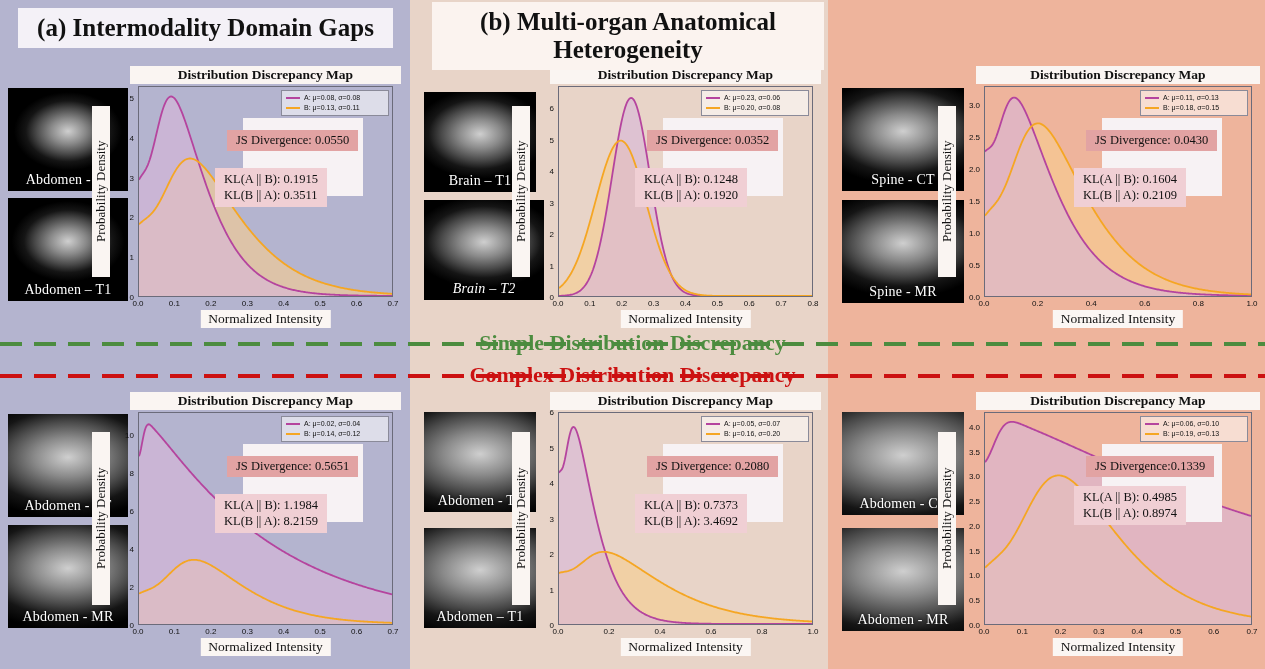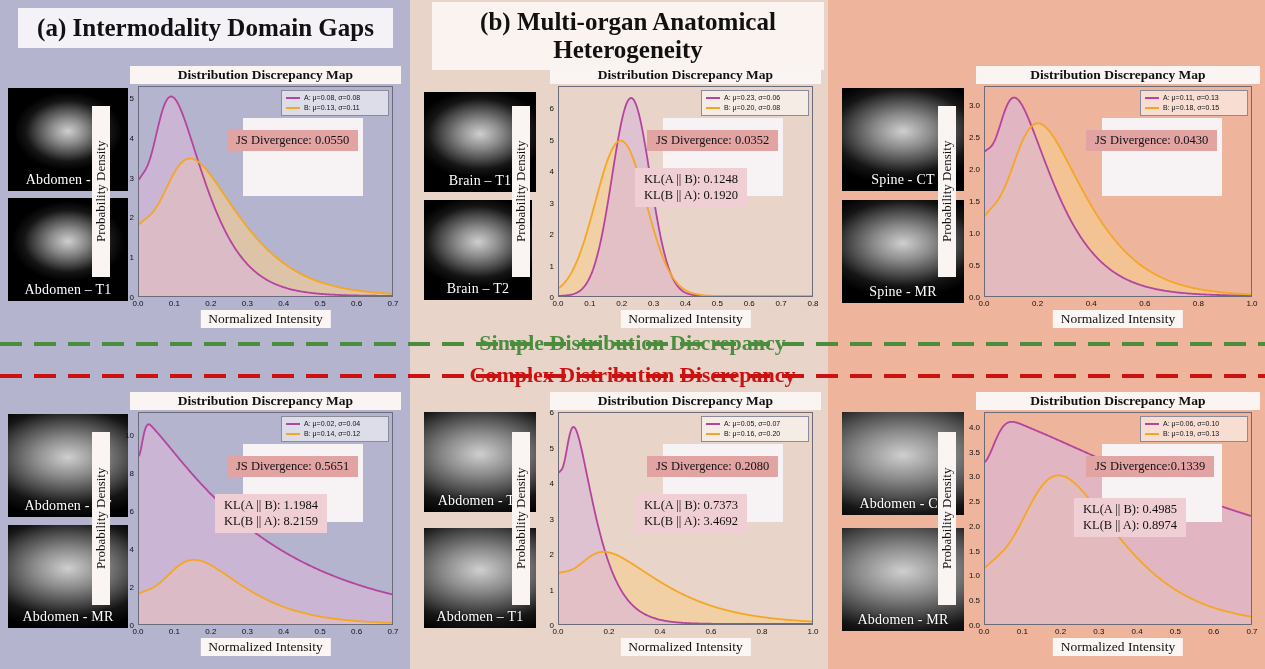--- a/index.html
+++ b/index.html
@@ -145,27 +145,31 @@
             <span>A: μ=0.08, σ=0.08</span>
           </div>
           <div class="row">
             <span class="swatch" style="background: rgb(245, 166, 35);"></span>
             <span>B: μ=0.13, σ=0.11</span>
           </div>
         </div>
         <div class="wbox" style="left: 243px; top: 118px; width: 120px; height: 52px;"></div>
         <div class="js-box" style="left: 227px; top: 130px;">JS Divergence: 0.0550</div>
         <div class="wbox" style="left: 243px; top: 166px; width: 120px; height: 30px;"></div>
+        <div class="kl-box" style="left: 215px; top: 168px;">
+          <div>KL(A || B): 0.1915</div>
+          <div>KL(B || A): 0.3511</div>
+        </div>
       </div>
       <div class="panel" style="left: 410px; top: 0px; width: 418px; height: 279px;">
         <div class="thumb" style="left: 14px; top: 92px; width: 112px; height: 100px;">
           <div class="img" style="background: radial-gradient(59% 45% at 50% 42%, rgb(207, 207, 207) 0%, rgb(138, 138, 138) 32%, rgb(74, 74, 74) 58%, rgb(21, 21, 21) 78%, rgb(0, 0, 0) 100%), radial-gradient(circle at 51% 52%, rgb(242, 242, 242) 0%, rgba(40, 40, 40, 0) 13%), radial-gradient(circle at 54% 50%, rgb(232, 232, 232) 0%, rgba(30, 30, 30, 0) 11%), radial-gradient(circle at 50% 62%, rgb(189, 189, 189) 0%, rgba(0, 0, 0, 0) 17%), rgb(0, 0, 0);"></div>
           <div class="cap">Brain – T1</div>
         </div>
-        <div class="thumb" style="left: 14px; top: 200px; width: 108px; height: 100px;">
+        <div class="thumb" style="left: 14px; top: 200px; width: 120px; height: 100px; font-style: italic;">
           <div class="img" style="background: radial-gradient(61% 46% at 50% 42%, rgb(207, 207, 207) 0%, rgb(138, 138, 138) 32%, rgb(74, 74, 74) 58%, rgb(21, 21, 21) 78%, rgb(0, 0, 0) 100%), radial-gradient(circle at 54% 52%, rgb(242, 242, 242) 0%, rgba(40, 40, 40, 0) 13%), radial-gradient(circle at 52% 50%, rgb(232, 232, 232) 0%, rgba(30, 30, 30, 0) 11%), radial-gradient(circle at 50% 62%, rgb(189, 189, 189) 0%, rgba(0, 0, 0, 0) 17%), rgb(0, 0, 0);"></div>
           <div class="cap">Brain – T2</div>
         </div>
         <div class="plotTitle" style="left: 140px; top: 66px; width: 271px;">Distribution Discrepancy Map</div>
         <div class="axisY" style="left: 102px; top: 106px; height: 171px;">Probability Density</div>
         <div class="axisX" style="left: 275.5px; transform: translateX(-50%); top: 310px;">Normalized Intensity</div>
         <div class="plotbox" style="left: 148px; top: 86px; width: 255px; height: 211px;">
           <svg viewBox="0 0 255 211" preserveAspectRatio="none">
             <path d="M 0 211 L 0.00 202.96 L 0.98 202.18 L 1.96 201.33 L 2.94 200.42 L 3.92 199.44 L 4.90 198.39 L 5.88 197.26 L 6.87 196.05 L 7.85 194.77 L 8.83 193.39 L 9.81 191.93 L 10.79 190.38 L 11.77 188.74 L 12.75 187.00 L 13.73 185.16 L 14.71 183.22 L 15.69 181.18 L 16.67 179.04 L 17.65 176.80 L 18.63 174.45 L 19.62 172.00 L 20.60 169.44 L 21.58 166.79 L 22.56 164.03 L 23.54 161.18 L 24.52 158.23 L 25.50 155.19 L 26.48 152.06 L 27.46 148.85 L 28.44 145.56 L 29.42 142.19 L 30.40 138.76 L 31.38 135.28 L 32.37 131.74 L 33.35 128.16 L 34.33 124.54 L 35.31 120.90 L 36.29 117.25 L 37.27 113.59 L 38.25 109.94 L 39.23 106.31 L 40.21 102.70 L 41.19 99.14 L 42.17 95.63 L 43.15 92.19 L 44.13 88.83 L 45.12 85.55 L 46.10 82.38 L 47.08 79.33 L 48.06 76.40 L 49.04 73.60 L 50.02 70.96 L 51.00 68.48 L 51.98 66.17 L 52.96 64.04 L 53.94 62.10 L 54.92 60.35 L 55.90 58.81 L 56.88 57.48 L 57.87 56.37 L 58.85 55.48 L 59.83 54.82 L 60.81 54.39 L 61.79 54.18 L 62.77 54.21 L 63.75 54.47 L 64.73 54.96 L 65.71 55.68 L 66.69 56.63 L 67.67 57.79 L 68.65 59.18 L 69.63 60.77 L 70.62 62.56 L 71.60 64.55 L 72.58 66.73 L 73.56 69.09 L 74.54 71.61 L 75.52 74.29 L 76.50 77.12 L 77.48 80.08 L 78.46 83.16 L 79.44 86.36 L 80.42 89.66 L 81.40 93.04 L 82.38 96.50 L 83.37 100.03 L 84.35 103.60 L 85.33 107.21 L 86.31 110.85 L 87.29 114.50 L 88.27 118.16 L 89.25 121.81 L 90.23 125.45 L 91.21 129.06 L 92.19 132.63 L 93.17 136.15 L 94.15 139.63 L 95.13 143.04 L 96.12 146.39 L 97.10 149.66 L 98.08 152.85 L 99.06 155.96 L 100.04 158.98 L 101.02 161.90 L 102.00 164.73 L 102.98 167.46 L 103.96 170.09 L 104.94 172.62 L 105.92 175.05 L 106.90 177.37 L 107.88 179.59 L 108.87 181.70 L 109.85 183.71 L 110.83 185.63 L 111.81 187.44 L 112.79 189.16 L 113.77 190.78 L 114.75 192.31 L 115.73 193.74 L 116.71 195.10 L 117.69 196.36 L 118.67 197.55 L 119.65 198.66 L 120.63 199.69 L 121.62 200.65 L 122.60 201.55 L 123.58 202.38 L 124.56 203.15 L 125.54 203.86 L 126.52 204.51 L 127.50 205.12 L 128.48 205.67 L 129.46 206.18 L 130.44 206.65 L 131.42 207.08 L 132.40 207.47 L 133.38 207.83 L 134.37 208.15 L 135.35 208.45 L 136.33 208.72 L 137.31 208.96 L 138.29 209.18 L 139.27 209.38 L 140.25 209.56 L 141.23 209.72 L 142.21 209.86 L 143.19 209.99 L 144.17 210.11 L 145.15 210.21 L 146.13 210.31 L 147.12 210.39 L 148.10 210.46 L 149.08 210.53 L 150.06 210.59 L 151.04 210.64 L 152.02 210.68 L 153.00 210.72 L 153.98 210.76 L 154.96 210.79 L 155.94 210.82 L 156.92 210.84 L 157.90 210.86 L 158.88 210.88 L 159.87 210.90 L 160.85 210.91 L 161.83 210.92 L 162.81 210.94 L 163.79 210.94 L 164.77 210.95 L 165.75 210.96 L 166.73 210.97 L 167.71 210.97 L 168.69 210.97 L 169.67 210.98 L 170.65 210.98 L 171.63 210.98 L 172.62 210.99 L 173.60 210.99 L 174.58 210.99 L 175.56 210.99 L 176.54 210.99 L 177.52 210.99 L 178.50 211.00 L 179.48 211.00 L 180.46 211.00 L 181.44 211.00 L 182.42 211.00 L 183.40 211.00 L 184.38 211.00 L 185.37 211.00 L 186.35 211.00 L 187.33 211.00 L 188.31 211.00 L 189.29 211.00 L 190.27 211.00 L 191.25 211.00 L 192.23 211.00 L 193.21 211.00 L 194.19 211.00 L 195.17 211.00 L 196.15 211.00 L 197.13 211.00 L 198.12 211.00 L 199.10 211.00 L 200.08 211.00 L 201.06 211.00 L 202.04 211.00 L 203.02 211.00 L 204.00 211.00 L 204.98 211.00 L 205.96 211.00 L 206.94 211.00 L 207.92 211.00 L 208.90 211.00 L 209.88 211.00 L 210.87 211.00 L 211.85 211.00 L 212.83 211.00 L 213.81 211.00 L 214.79 211.00 L 215.77 211.00 L 216.75 211.00 L 217.73 211.00 L 218.71 211.00 L 219.69 211.00 L 220.67 211.00 L 221.65 211.00 L 222.63 211.00 L 223.62 211.00 L 224.60 211.00 L 225.58 211.00 L 226.56 211.00 L 227.54 211.00 L 228.52 211.00 L 229.50 211.00 L 230.48 211.00 L 231.46 211.00 L 232.44 211.00 L 233.42 211.00 L 234.40 211.00 L 235.38 211.00 L 236.37 211.00 L 237.35 211.00 L 238.33 211.00 L 239.31 211.00 L 240.29 211.00 L 241.27 211.00 L 242.25 211.00 L 243.23 211.00 L 244.21 211.00 L 245.19 211.00 L 246.17 211.00 L 247.15 211.00 L 248.13 211.00 L 249.12 211.00 L 250.10 211.00 L 251.08 211.00 L 252.06 211.00 L 253.04 211.00 L 254.02 211.00 L 255.00 211.00 L 255 211 Z" fill="#f7cd90" fill-opacity="0.62" stroke="none"></path>
             <path d="M 0 211 L 0.00 210.85 L 0.98 210.82 L 1.96 210.79 L 2.94 210.74 L 3.92 210.69 L 4.90 210.62 L 5.88 210.55 L 6.87 210.46 L 7.85 210.36 L 8.83 210.24 L 9.81 210.10 L 10.79 209.94 L 11.77 209.74 L 12.75 209.52 L 13.73 209.27 L 14.71 208.98 L 15.69 208.64 L 16.67 208.25 L 17.65 207.81 L 18.63 207.31 L 19.62 206.74 L 20.60 206.09 L 21.58 205.37 L 22.56 204.55 L 23.54 203.63 L 24.52 202.60 L 25.50 201.46 L 26.48 200.18 L 27.46 198.77 L 28.44 197.21 L 29.42 195.50 L 30.40 193.62 L 31.38 191.55 L 32.37 189.31 L 33.35 186.86 L 34.33 184.21 L 35.31 181.35 L 36.29 178.27 L 37.27 174.96 L 38.25 171.42 L 39.23 167.65 L 40.21 163.65 L 41.19 159.41 L 42.17 154.94 L 43.15 150.24 L 44.13 145.33 L 45.12 140.20 L 46.10 134.86 L 47.08 129.35 L 48.06 123.66 L 49.04 117.82 L 50.02 111.86 L 51.00 105.79 L 51.98 99.64 L 52.96 93.44 L 53.94 87.22 L 54.92 81.01 L 55.90 74.86 L 56.88 68.78 L 57.87 62.83 L 58.85 57.03 L 59.83 51.42 L 60.81 46.04 L 61.79 40.93 L 62.77 36.13 L 63.75 31.65 L 64.73 27.55 L 65.71 23.85 L 66.69 20.57 L 67.67 17.75 L 68.65 15.39 L 69.63 13.53 L 70.62 12.18 L 71.60 11.34 L 72.58 11.03 L 73.56 11.24 L 74.54 11.97 L 75.52 13.22 L 76.50 14.98 L 77.48 17.24 L 78.46 19.97 L 79.44 23.16 L 80.42 26.78 L 81.40 30.80 L 82.38 35.20 L 83.37 39.95 L 84.35 45.00 L 85.33 50.32 L 86.31 55.89 L 87.29 61.65 L 88.27 67.58 L 89.25 73.63 L 90.23 79.78 L 91.21 85.98 L 92.19 92.20 L 93.17 98.40 L 94.15 104.56 L 95.13 110.65 L 96.12 116.64 L 97.10 122.51 L 98.08 128.22 L 99.06 133.78 L 100.04 139.14 L 101.02 144.32 L 102.00 149.28 L 102.98 154.02 L 103.96 158.54 L 104.94 162.82 L 105.92 166.87 L 106.90 170.69 L 107.88 174.27 L 108.87 177.63 L 109.85 180.75 L 110.83 183.66 L 111.81 186.35 L 112.79 188.83 L 113.77 191.12 L 114.75 193.22 L 115.73 195.14 L 116.71 196.88 L 117.69 198.47 L 118.67 199.91 L 119.65 201.21 L 120.63 202.38 L 121.62 203.43 L 122.60 204.37 L 123.58 205.21 L 124.56 205.95 L 125.54 206.62 L 126.52 207.20 L 127.50 207.72 L 128.48 208.17 L 129.46 208.56 L 130.44 208.91 L 131.42 209.21 L 132.40 209.48 L 133.38 209.70 L 134.37 209.90 L 135.35 210.07 L 136.33 210.21 L 137.31 210.34 L 138.29 210.44 L 139.27 210.53 L 140.25 210.61 L 141.23 210.68 L 142.21 210.73 L 143.19 210.78 L 144.17 210.82 L 145.15 210.85 L 146.13 210.87 L 147.12 210.90 L 148.10 210.92 L 149.08 210.93 L 150.06 210.94 L 151.04 210.95 L 152.02 210.96 L 153.00 210.97 L 153.98 210.98 L 154.96 210.98 L 155.94 210.98 L 156.92 210.99 L 157.90 210.99 L 158.88 210.99 L 159.87 210.99 L 160.85 211.00 L 161.83 211.00 L 162.81 211.00 L 163.79 211.00 L 164.77 211.00 L 165.75 211.00 L 166.73 211.00 L 167.71 211.00 L 168.69 211.00 L 169.67 211.00 L 170.65 211.00 L 171.63 211.00 L 172.62 211.00 L 173.60 211.00 L 174.58 211.00 L 175.56 211.00 L 176.54 211.00 L 177.52 211.00 L 178.50 211.00 L 179.48 211.00 L 180.46 211.00 L 181.44 211.00 L 182.42 211.00 L 183.40 211.00 L 184.38 211.00 L 185.37 211.00 L 186.35 211.00 L 187.33 211.00 L 188.31 211.00 L 189.29 211.00 L 190.27 211.00 L 191.25 211.00 L 192.23 211.00 L 193.21 211.00 L 194.19 211.00 L 195.17 211.00 L 196.15 211.00 L 197.13 211.00 L 198.12 211.00 L 199.10 211.00 L 200.08 211.00 L 201.06 211.00 L 202.04 211.00 L 203.02 211.00 L 204.00 211.00 L 204.98 211.00 L 205.96 211.00 L 206.94 211.00 L 207.92 211.00 L 208.90 211.00 L 209.88 211.00 L 210.87 211.00 L 211.85 211.00 L 212.83 211.00 L 213.81 211.00 L 214.79 211.00 L 215.77 211.00 L 216.75 211.00 L 217.73 211.00 L 218.71 211.00 L 219.69 211.00 L 220.67 211.00 L 221.65 211.00 L 222.63 211.00 L 223.62 211.00 L 224.60 211.00 L 225.58 211.00 L 226.56 211.00 L 227.54 211.00 L 228.52 211.00 L 229.50 211.00 L 230.48 211.00 L 231.46 211.00 L 232.44 211.00 L 233.42 211.00 L 234.40 211.00 L 235.38 211.00 L 236.37 211.00 L 237.35 211.00 L 238.33 211.00 L 239.31 211.00 L 240.29 211.00 L 241.27 211.00 L 242.25 211.00 L 243.23 211.00 L 244.21 211.00 L 245.19 211.00 L 246.17 211.00 L 247.15 211.00 L 248.13 211.00 L 249.12 211.00 L 250.10 211.00 L 251.08 211.00 L 252.06 211.00 L 253.04 211.00 L 254.02 211.00 L 255.00 211.00 L 255 211 Z" fill="#d9b6d8" fill-opacity="0.62" stroke="none"></path>
@@ -254,20 +258,24 @@
             <span>A: μ=0.11, σ=0.13</span>
           </div>
           <div class="row">
             <span class="swatch" style="background: rgb(245, 166, 35);"></span>
             <span>B: μ=0.18, σ=0.15</span>
           </div>
         </div>
         <div class="wbox" style="left: 274px; top: 118px; width: 120px; height: 52px;"></div>
         <div class="js-box" style="left: 258px; top: 130px;">JS Divergence: 0.0430</div>
         <div class="wbox" style="left: 274px; top: 166px; width: 120px; height: 30px;"></div>
+        <div class="kl-box" style="left: 246px; top: 168px;">
+          <div>KL(A || B): 0.1604</div>
+          <div>KL(B || A): 0.2109</div>
+        </div>
       </div>
       <div class="panel" style="left: 0px; top: 390px; width: 410px; height: 279px;">
         <div class="thumb" style="left: 8px; top: 24px; width: 120px; height: 103px;">
           <div class="img" style="background: radial-gradient(87% 59% at 50% 42%, rgb(207, 207, 207) 0%, rgb(138, 138, 138) 32%, rgb(74, 74, 74) 58%, rgb(21, 21, 21) 78%, rgb(0, 0, 0) 100%), radial-gradient(circle at 93% 52%, rgb(242, 242, 242) 0%, rgba(40, 40, 40, 0) 13%), radial-gradient(circle at 26% 50%, rgb(232, 232, 232) 0%, rgba(30, 30, 30, 0) 11%), radial-gradient(circle at 50% 62%, rgb(189, 189, 189) 0%, rgba(0, 0, 0, 0) 17%), rgb(0, 0, 0);"></div>
           <div class="cap">Abdomen - CT</div>
         </div>
         <div class="thumb" style="left: 8px; top: 135px; width: 120px; height: 103px;">
           <div class="img" style="background: radial-gradient(89% 60% at 50% 42%, rgb(207, 207, 207) 0%, rgb(138, 138, 138) 32%, rgb(74, 74, 74) 58%, rgb(21, 21, 21) 78%, rgb(0, 0, 0) 100%), radial-gradient(circle at 96% 52%, rgb(242, 242, 242) 0%, rgba(40, 40, 40, 0) 13%), radial-gradient(circle at 24% 50%, rgb(232, 232, 232) 0%, rgba(30, 30, 30, 0) 11%), radial-gradient(circle at 50% 62%, rgb(189, 189, 189) 0%, rgba(0, 0, 0, 0) 17%), rgb(0, 0, 0);"></div>
           <div class="cap">Abdomen - MR</div>
         </div>
@@ -420,21 +428,21 @@
             <span>A: μ=0.06, σ=0.10</span>
           </div>
           <div class="row">
             <span class="swatch" style="background: rgb(245, 166, 35);"></span>
             <span>B: μ=0.19, σ=0.13</span>
           </div>
         </div>
         <div class="wbox" style="left: 274px; top: 54px; width: 120px; height: 52px;"></div>
         <div class="js-box" style="left: 258px; top: 66px;">JS Divergence:0.1339</div>
         <div class="wbox" style="left: 274px; top: 102px; width: 120px; height: 30px;"></div>
-        <div class="kl-box" style="left: 246px; top: 108px;">
+        <div class="kl-box" style="left: 246px; top: 96px;">
           <div>KL(A || B): 0.4985</div>
           <div>KL(B || A): 0.8974</div>
         </div>
       </div>
     </div>
 
   <div class="divider dashG" id="simpleLine"></div>
   <div class="divider dashR" id="complexLine"></div>
   <div class="dlabel" id="complexLabel" style="left: 50%; transform: translateX(-50%);">Complex Distribution Discrepancy</div>
   <div class="dlabel" id="simpleLabel" style="left: 50%; transform: translateX(-50%);">Simple Distribution Discrepancy</div>

